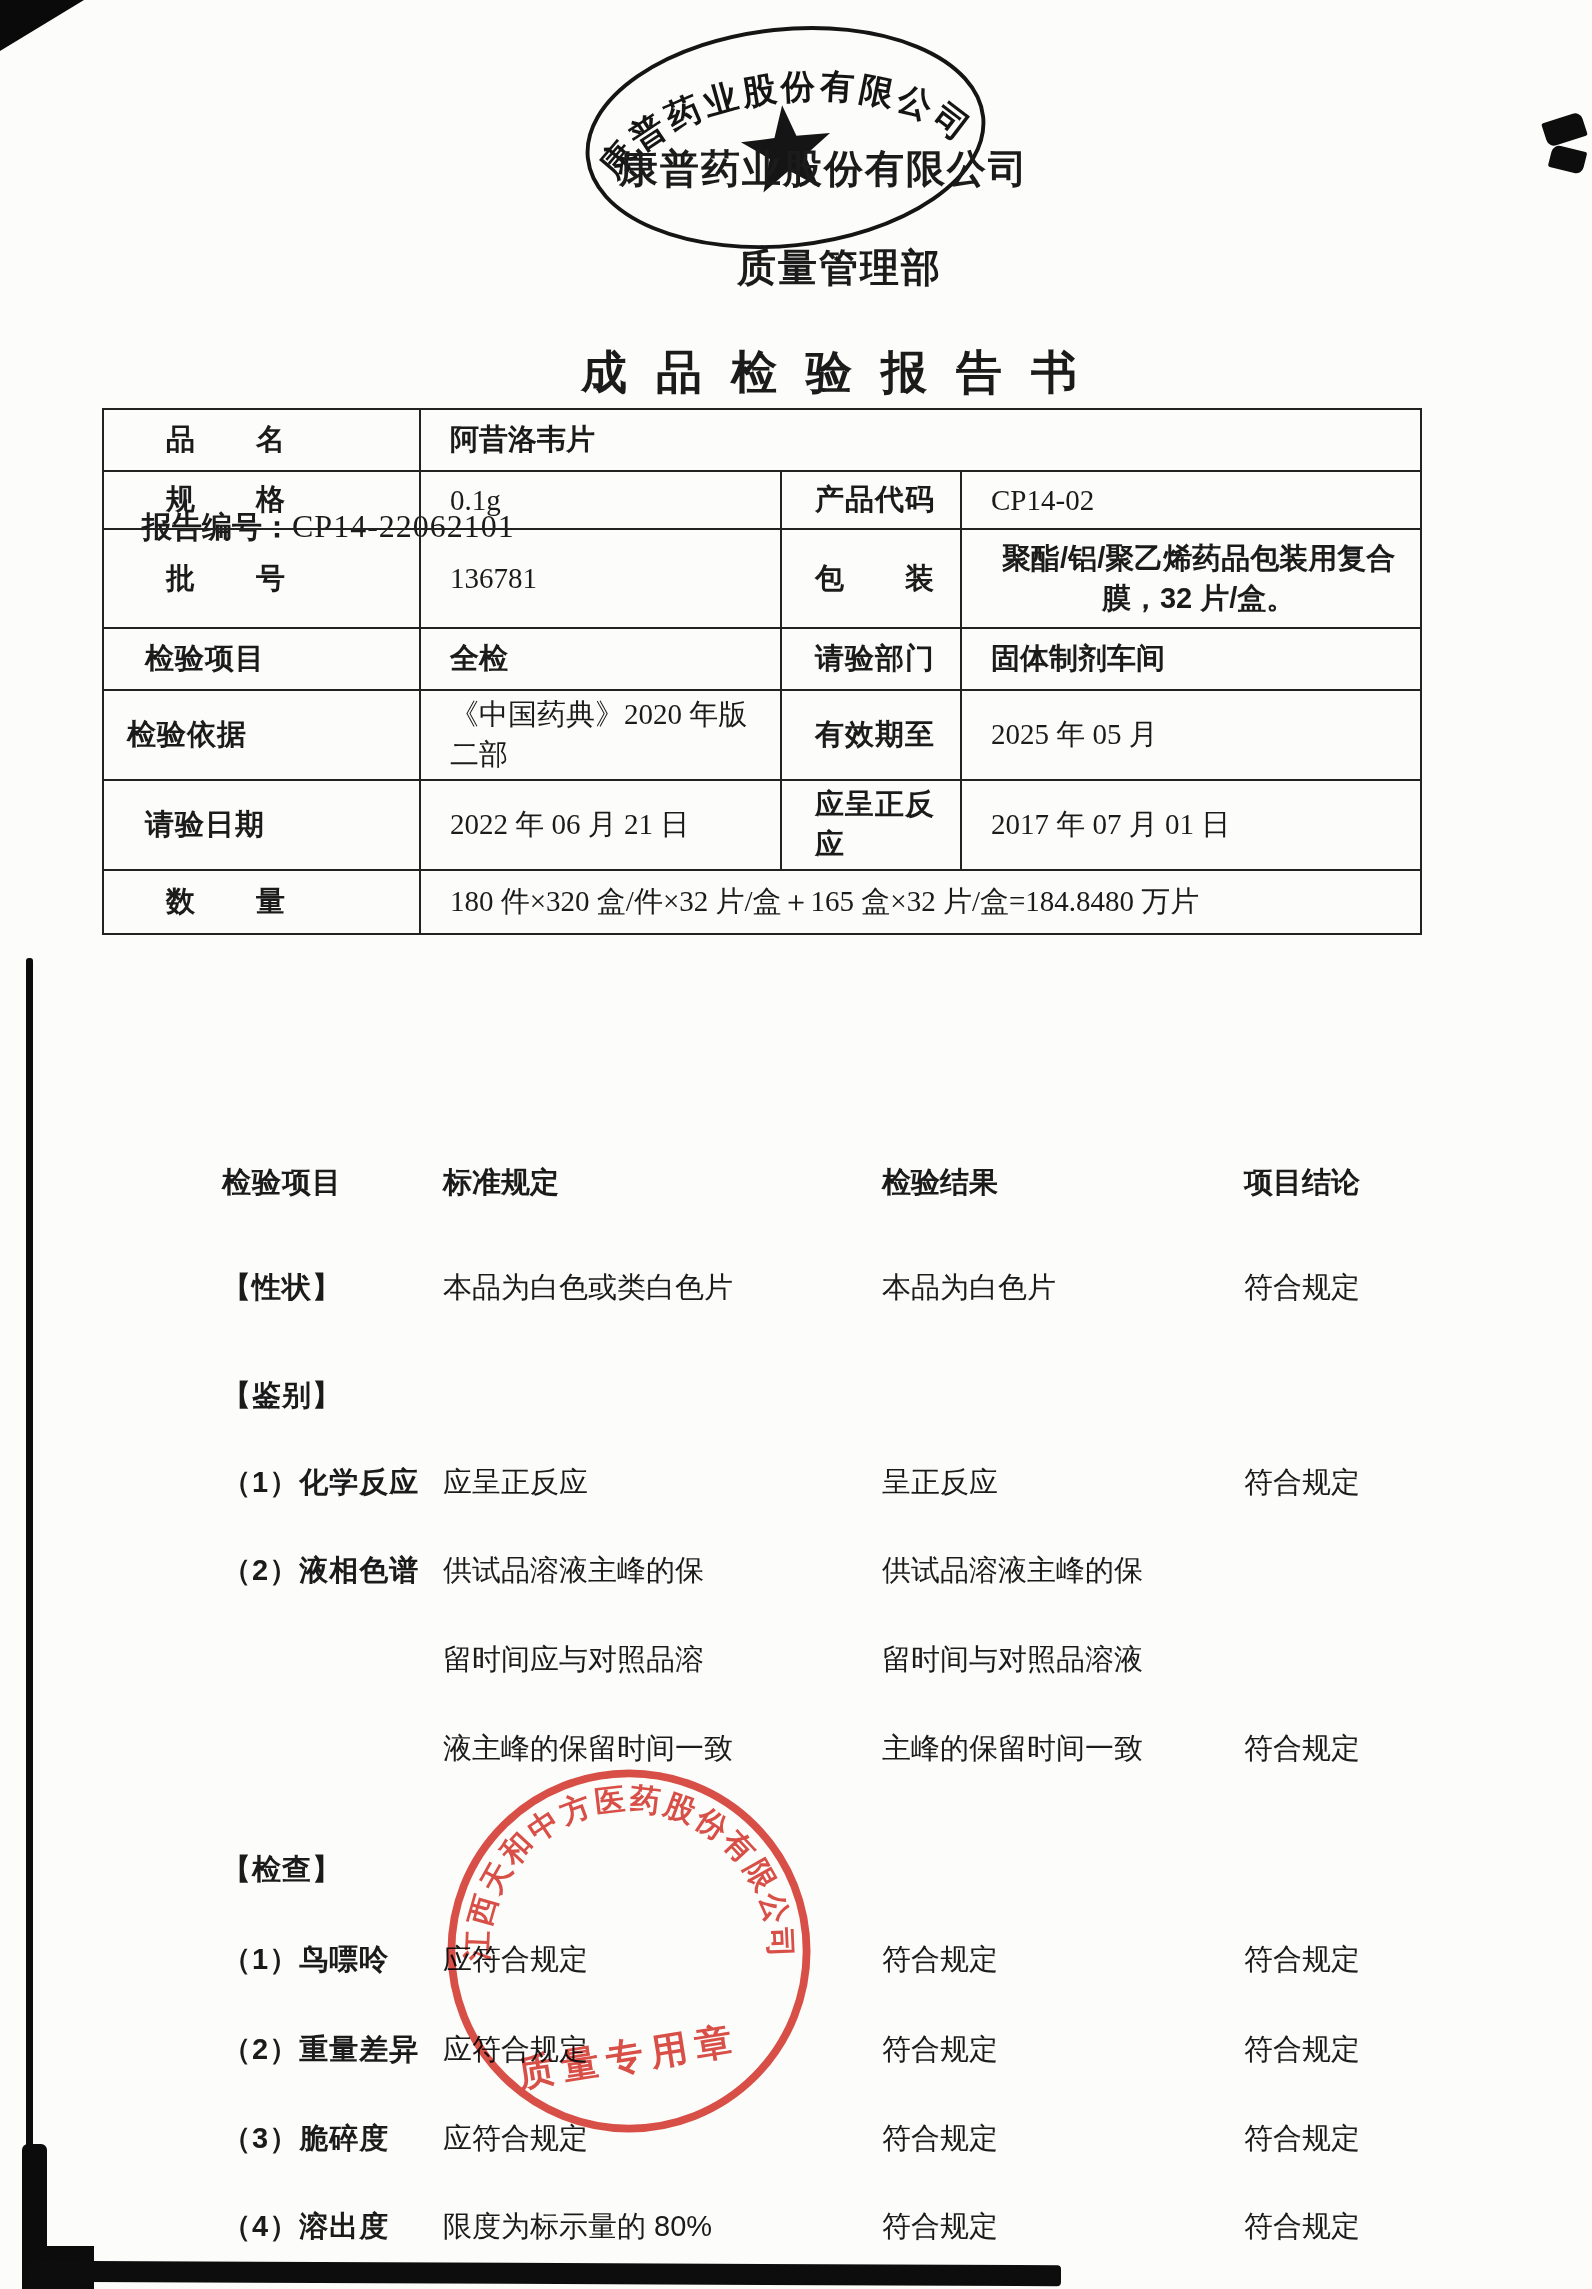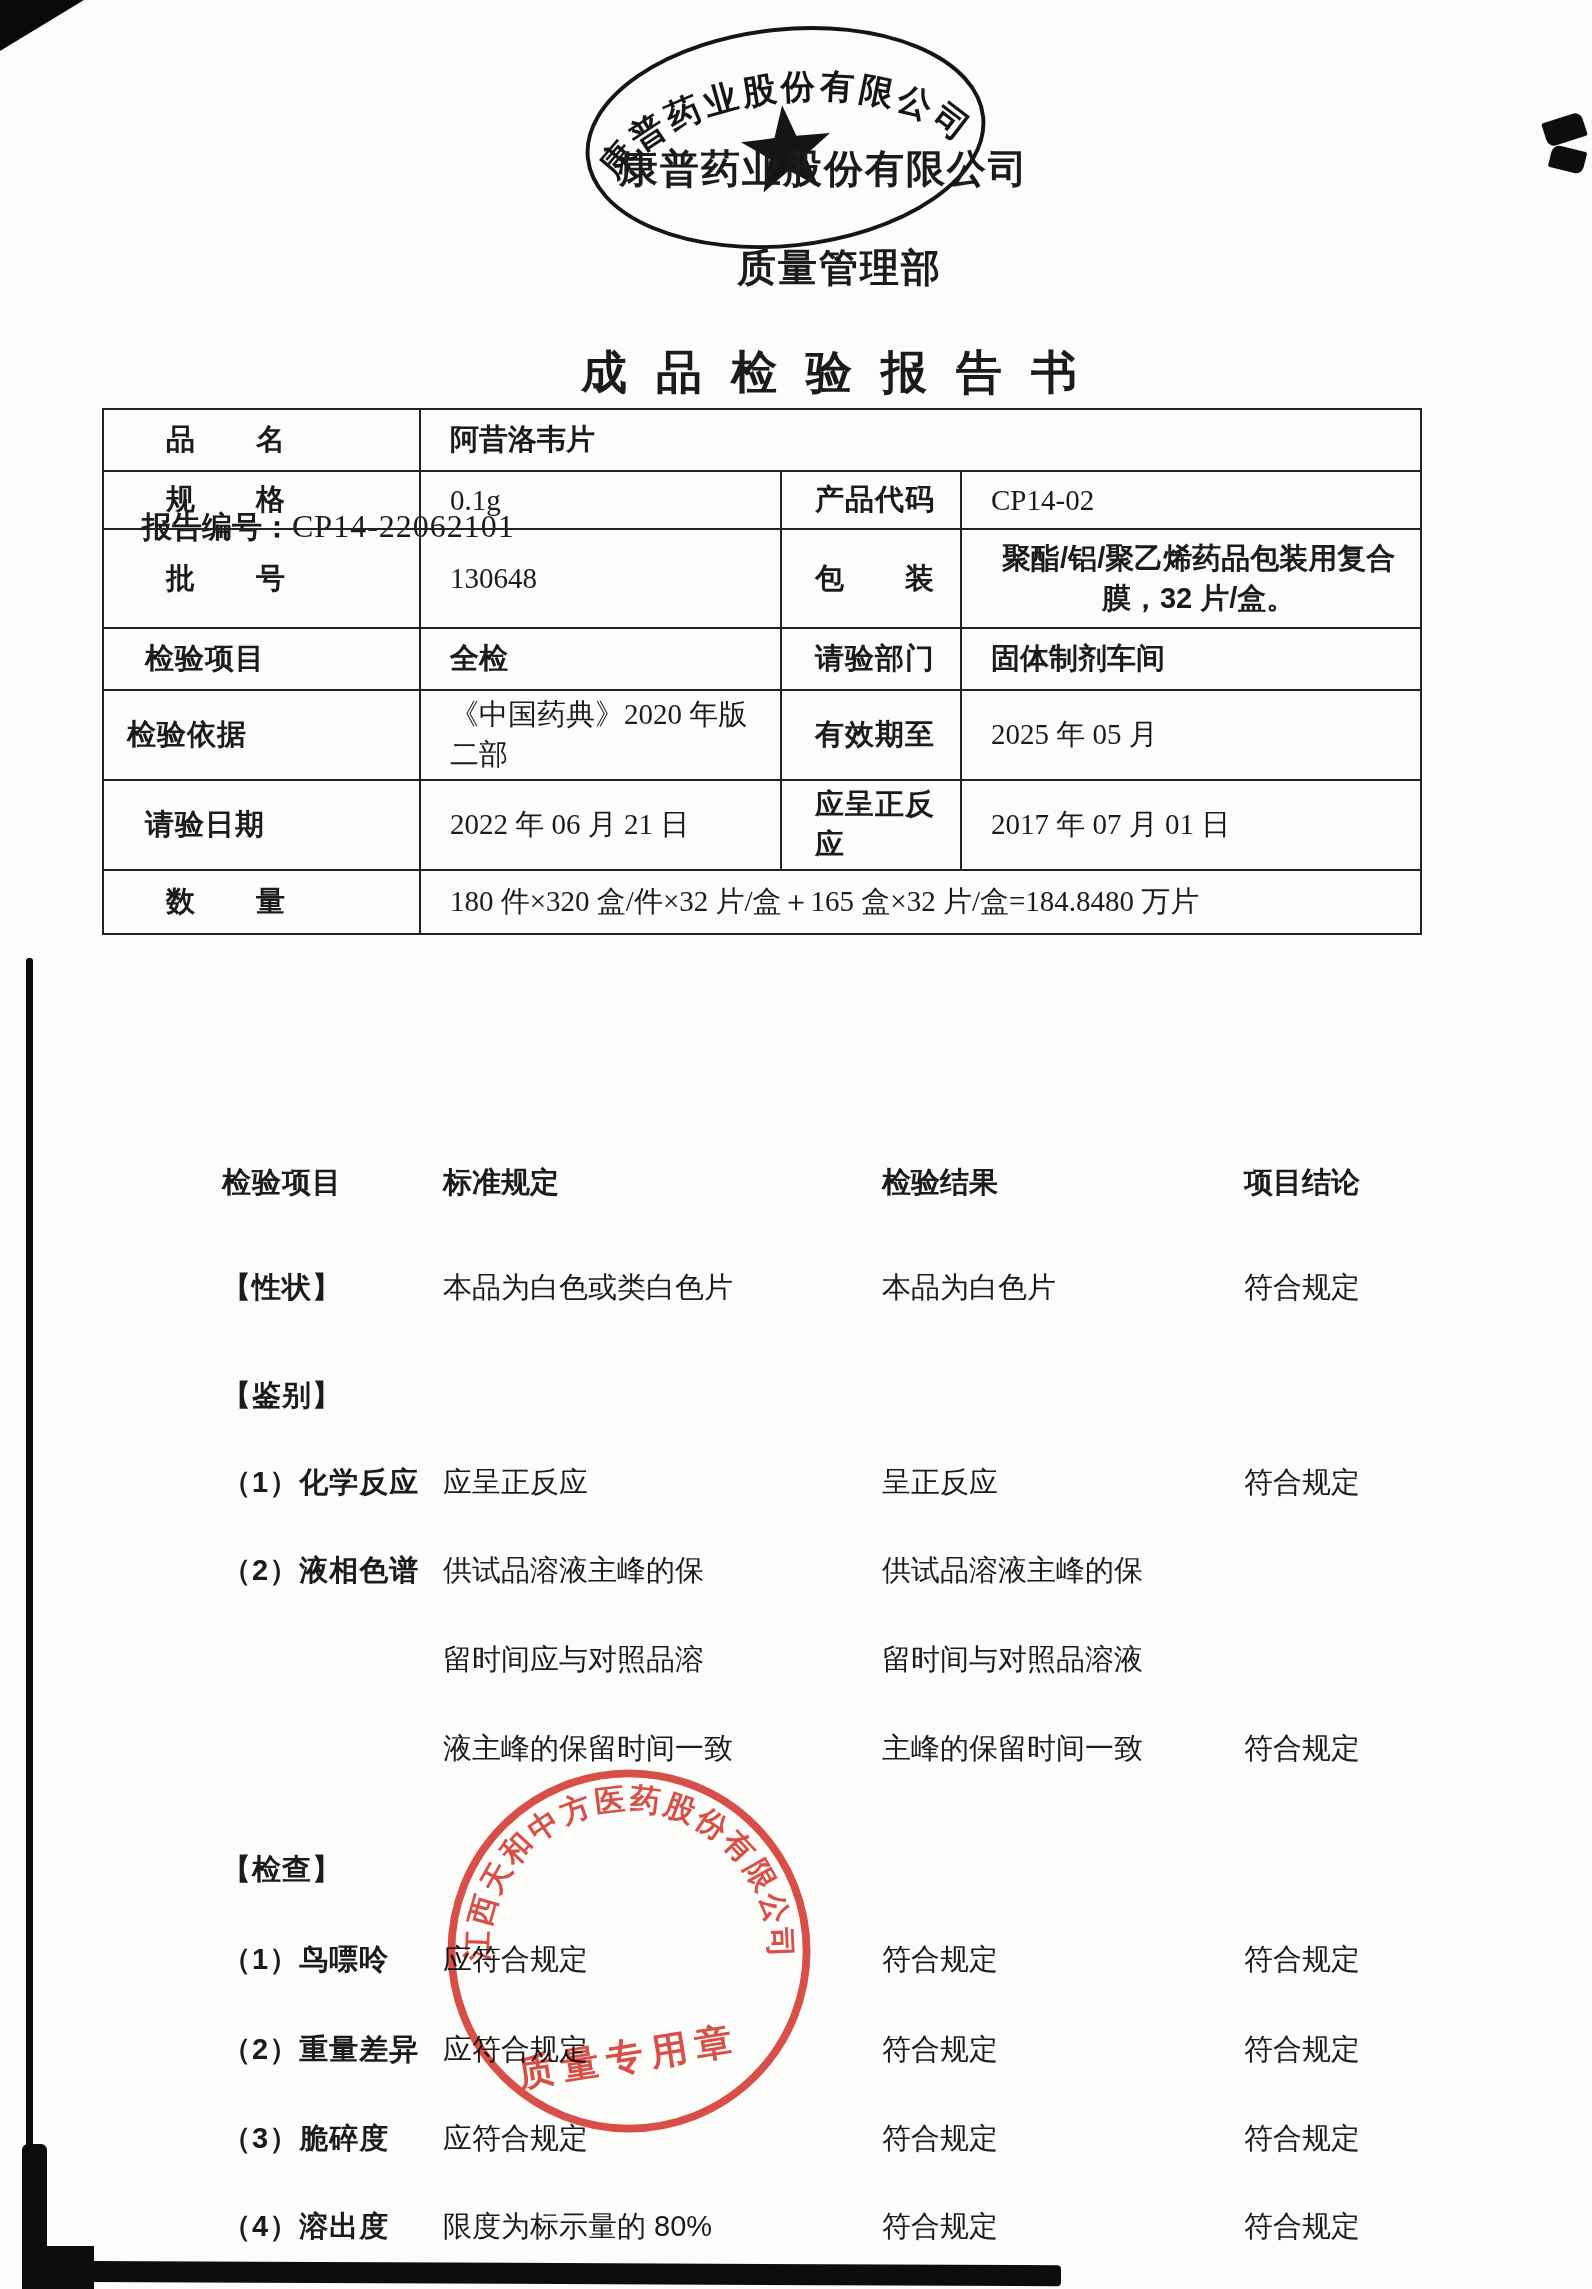--- a/index.html
+++ b/index.html
@@ -96,21 +96,21 @@
       <td class="val" colspan="3">阿昔洛韦片</td>
     </tr>
     <tr style="height:58px">
       <td class="lbl">规　　格</td>
       <td class="val serif">0.1g</td>
       <td class="lbl2">产品代码</td>
       <td class="val serif">CP14-02</td>
     </tr>
     <tr style="height:99px">
       <td class="lbl">批　　号</td>
-      <td class="val serif">130648</td>
+      <td class="val serif">136781</td>
       <td class="lbl2">包　　装</td>
       <td class="val pack">聚酯/铝/聚乙烯药品包装用复合膜，32 片/盒。</td>
     </tr>
     <tr style="height:62px">
       <td class="lbl" style="padding-left:41px">检验项目</td>
       <td class="val">全检</td>
       <td class="lbl2">请验部门</td>
       <td class="val">固体制剂车间</td>
     </tr>
     <tr style="height:62px">

